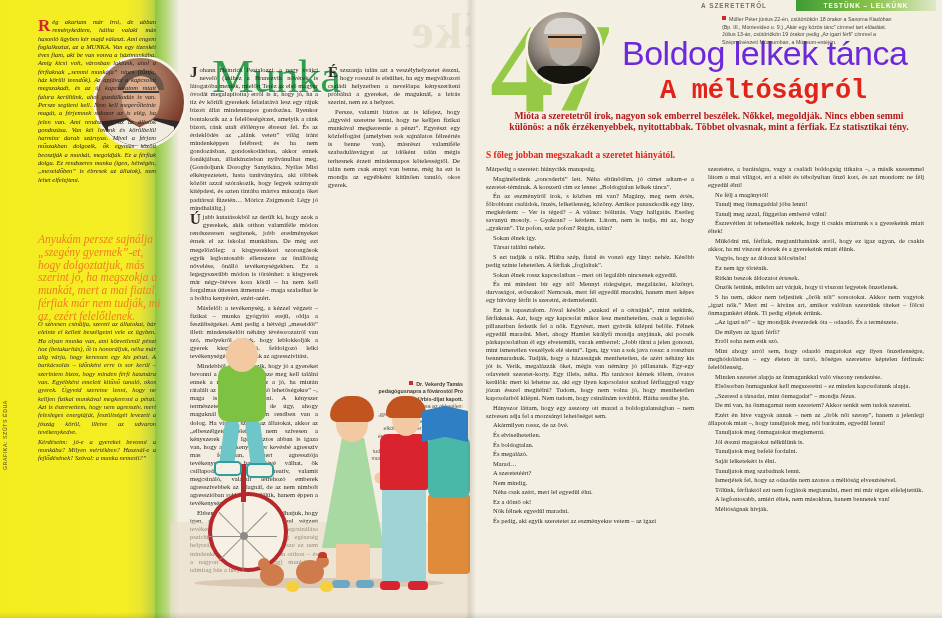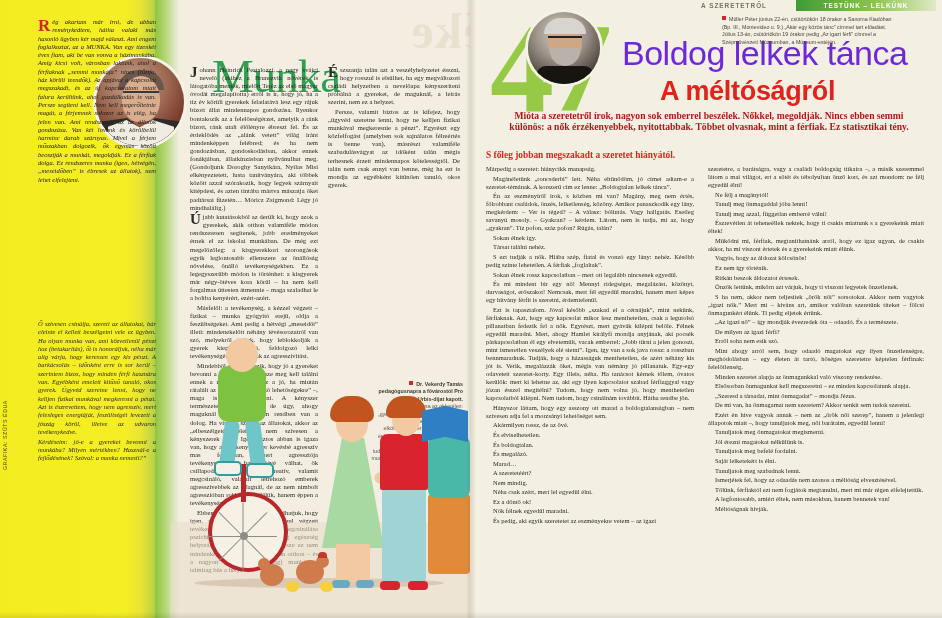--- a/index.html
+++ b/index.html
@@ -160,21 +160,21 @@
   .photo-right .beard2{position:absolute;left:22px;top:36px;width:30px;height:18px;border-radius:0 0 15px 15px;background:#b8b2ab;}
   .photo-right .glass2{position:absolute;left:20px;top:24px;width:34px;height:8px;border-top:2px solid #23201d;}
   .photo-right .body2{position:absolute;left:8px;top:54px;width:58px;height:22px;background:#17150f;border-radius:10px 10px 0 0;}
 
   .headline-1{
     position:absolute;left:152px;top:34px;
     font-family:Liberation Sans, sans-serif;font-size:34px;color:#6d28d9;letter-spacing:-.5px;
   }
   .headline-2{
     position:absolute;left:190px;top:76px;
-    font-family:Liberation Sans, sans-serif;font-size:27px;font-weight:bold;color:#e2231a;letter-spacing:-.3px;
+    font-family:Liberation Mono, monospace;font-size:27px;font-weight:bold;color:#e2231a;letter-spacing:-.3px;
   }
 
   .event-box{position:absolute;left:252px;top:16px;width:176px;
     font-family:"Liberation Sans",sans-serif;font-size:5.3px;line-height:7.6px;color:#4a463f;}
   .event-box .sq{display:inline-block;width:4px;height:4px;background:#d0272c;margin-right:3px;vertical-align:1px;}
 
   .deck{position:absolute;left:30px;top:110px;width:418px;text-align:center;
     font-family:"Liberation Serif",serif;font-weight:bold;font-size:9.6px;line-height:11.4px;color:#b2181a;}
   .kicker{position:absolute;left:16px;top:150px;width:430px;
     font-family:"Liberation Serif",serif;font-weight:bold;font-size:9.4px;color:#e2231a;}
@@ -210,20 +210,21 @@
     <div class="hair"></div>
     <div class="face"></div>
     <div class="glasses"></div>
   </div>
 
 
   <div class="col" id="left-col-1">
     <p class="noind"><span class="dropcap">R</span><span>ég akartam már írni, de abban reménykedtem, hátha valaki más hasonló ügyben kér majd választ. Ami engem foglalkoztat, az a MUNKA. Van egy tizenkét éves fiam, aki be van vonva a házimunkába. Amíg kicsi volt, városban laktunk, ahol a férfiaknak „semmi munkája” nincs (tűzifa, ház körüli teendők). Az apjával a kapcsolat megszakadt, és az új kapcsolatom miatt falura kerültünk, ahol gazdálkodás is van. Persze segíteni kell. Nem kell megerőltetnie magát, a férjemnek sokszor az is elég, ha jelen van. Ami rendszeres, az az állatok gondozása. Van két lovunk és körülbelül harminc darab szárnyas. Mivel a férjem műszakban dolgozik, ők egymás között beosztják a munkát, megoldják. Ez a férfiak dolga. Ez rendszeres munka (igen, hétvégén, „meseidőben” is ébresek az állatok), nem lehet elfelejteni.</span></p>
   </div>
 
+  <div id="left-quote">Anyukám persze sajnálja „szegény gyermek”-et, hogy dolgoztatjuk, más szerint jó, ha megszokja a munkát, mert a mai fiatal férfiak már nem tudják, mi az, ezért felelőtlenek.</div>
 
   <div class="col" id="left-col-1b">
     <p class="noind">Ő szívesen csinálja, szereti az állatokat, bár eleinte el kellett beszélgetni vele ez ügyben. Ha olyan munka van, ami közvetlenül pénzt hoz (betakarítás), őt is honoráljuk, néha már alig várja, hogy keressen egy kis pénzt. A barkácsolás – időnként erre is sor kerül – szerintem bizos, hogy minden férfi hasznára van. Egyébként emelett kitűnő tanuló, okos gyerek. Ügyvéd szeretne lenni, hogy ne kelljen fizikai munkával megkeresni a pénzt. Azt is észrevettem, hogy nem agresszív, mert felesleges energiáját, feszültségét levezeti a jószág körül, illetve az udvaron tevékenykedve.</p>
     <p class="noind">Kérdéseim: jó-e a gyereket bevonni a munkába? Milyen mértékben? Használ-e a fejlődésének? Szóval: a munka nemesít?”</p>
   </div>
 
   <div class="credit-vert">GRAFIKA: SZŰTS ÉDUA</div>
 
   <div class="col" id="left-col-2">
     <p class="noind"><span class="dropcap-dark">J</span><span>ohann Heinrich Pestalozzi, a nagy svájci nevelő (akihez a Brunszvik nővérek is látogatóba mentek, mielőtt Teréz az első magyar óvodát megalapította) erről is ír, hogy jó, ha a tíz év körüli gyerekek feladatává lesz egy rájuk bízott állat mindennapos gondozása. Ilyenkor bontakozik az a felelősségérzet, amelyik a ránk bízott, ránk utalt élőlényre ébreszt fel. És az érdeklődés az „alánk vetett” világ iránt mindenképpen felébred; és ha nem gondozásban, gondoskodásban, akkor ennek fonákjában, állatkínzásban nyilvánulhat meg. (Gondoljunk Doroghy Sanyikára, Nyilas Misi elkényeztetett, lusta tanítványára, aki többek között azzal szórakozik, hogy legyek szárnyait kitépdesi, és azten tintába mártva mászatja őket padtársai füzetén… Móricz Zsigmond: Légy jó mindhalálig.)</span></p>

